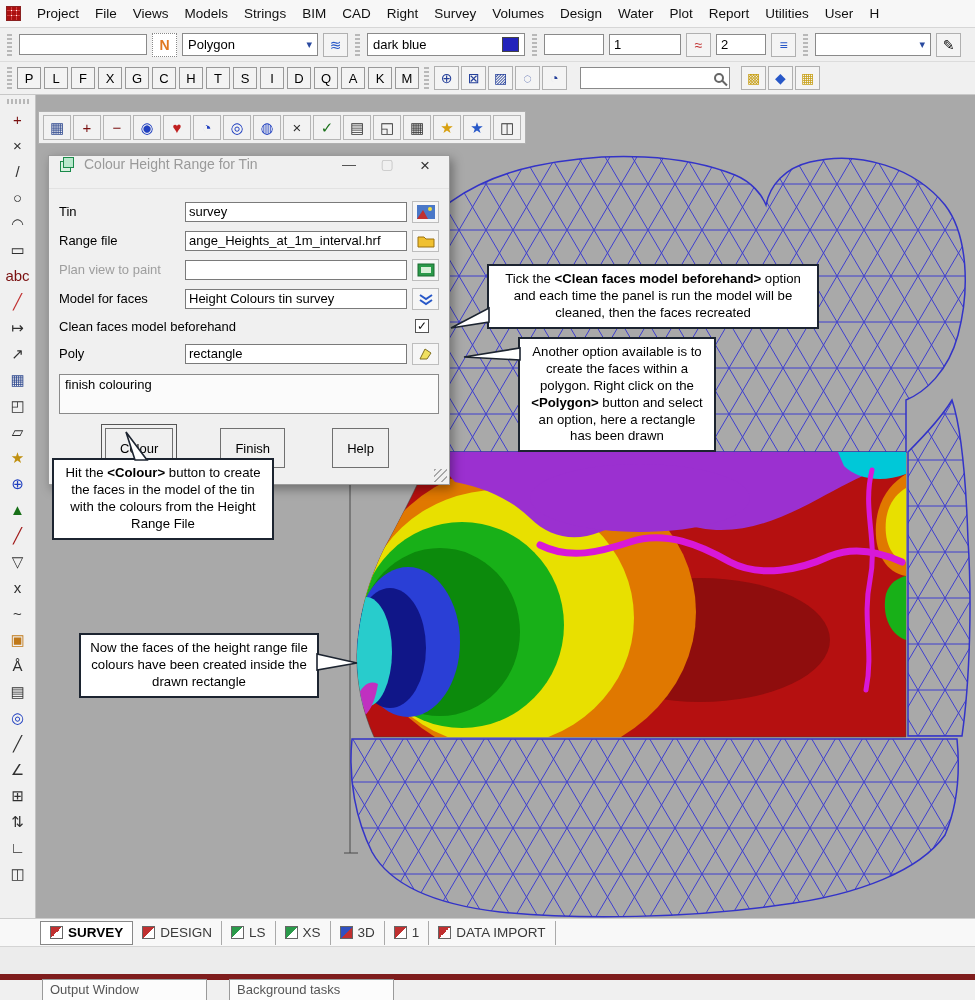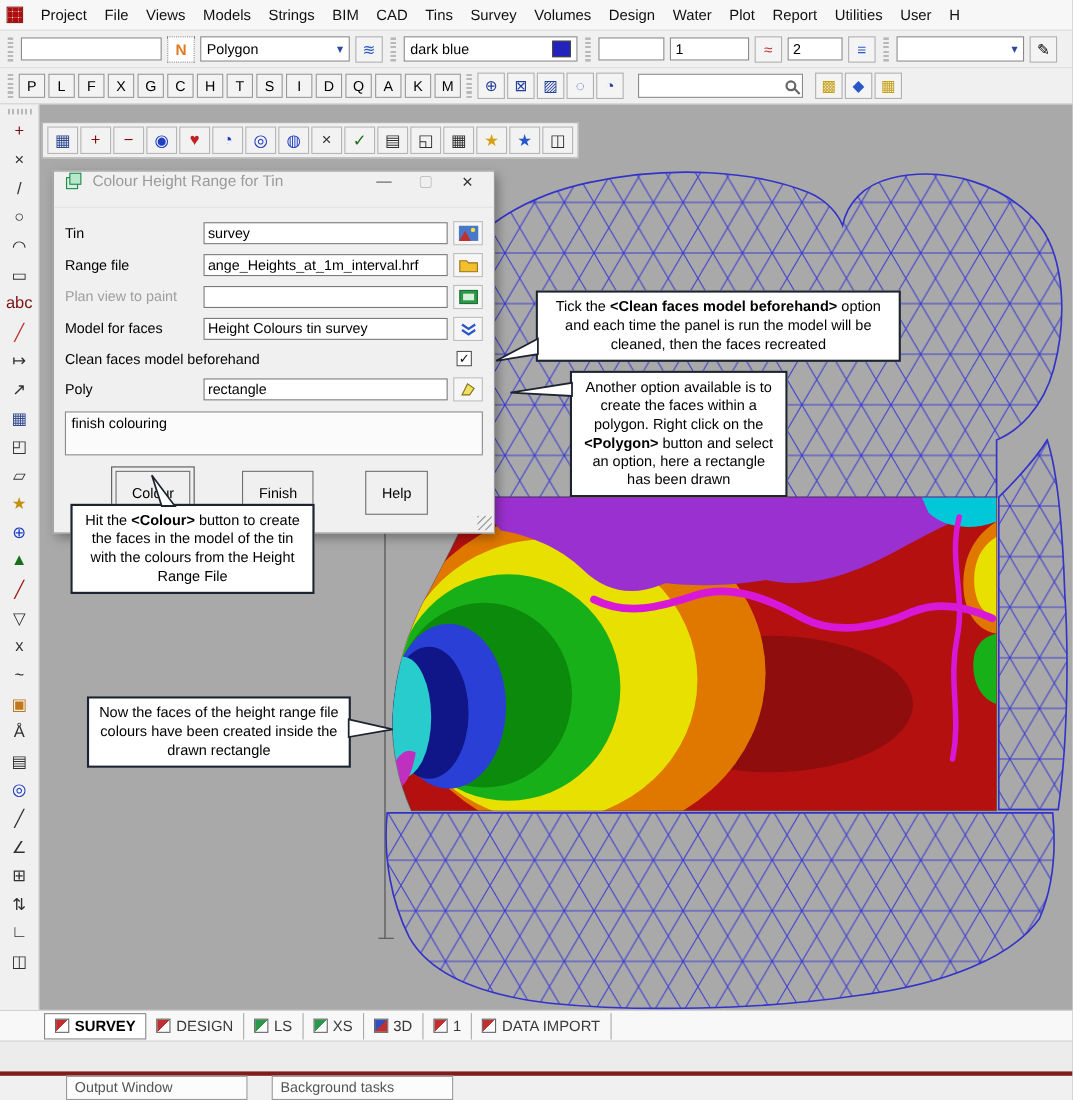--- a/index.html
+++ b/index.html
@@ -65,37 +65,37 @@
   .callout b { font-weight:bold; }
   .ptr { position:absolute; overflow:visible; }
   .ptr polygon { fill:#fff; stroke:#1c2430; stroke-width:1.6; }
 
   
   .tabs-bar { height:28px; background:#f8f8f8; border-top:1px solid #cccccc; display:flex; align-items:center; padding-left:40px; }
   .tab { display:flex; align-items:center; gap:5px; padding:4px 9px; font-size:13.5px; color:#3a3a3a; border-right:1px solid #aaa; cursor:default; height:24px; }
   .tab.active { background:#fff; border:1px solid #888; font-weight:bold; color:#000; }
   .tab-icon { width:13px; height:13px; border:1px solid #666; display:inline-block; }
   .mid-strip { height:28px; background:#ececec; border-top:1px solid #d4d4d4; }
-  .bottom-bar { height:26px; background:#f0f0f0; border-top:4px solid #7f1d1d; display:flex; gap:22px; align-items:center; padding-left:60px; }
+  .bottom-bar { height:26px; background:#f0f0f0; border-top:6px solid #7f1d1d; display:flex; gap:22px; align-items:center; padding-left:42px; }
   .bbox { min-width:165px; height:22px; border:1px solid #9a9a9a; background:#fcfcfc; color:#555; font-size:13px; padding:2px 7px; cursor:default; }
 </style>
 </head>
 <body>
 
 <div class="menubar">
   <span class="app-icon"></span>
   <div id="menu-items" style="display:flex;">
       <span class="menu-item">Project</span>
       <span class="menu-item">File</span>
       <span class="menu-item">Views</span>
       <span class="menu-item">Models</span>
       <span class="menu-item">Strings</span>
       <span class="menu-item">BIM</span>
       <span class="menu-item">CAD</span>
-      <span class="menu-item">Tins</span>
+      <span class="menu-item">Right</span>
       <span class="menu-item">Survey</span>
       <span class="menu-item">Volumes</span>
       <span class="menu-item">Design</span>
       <span class="menu-item">Water</span>
       <span class="menu-item">Plot</span>
       <span class="menu-item">Report</span>
       <span class="menu-item">Utilities</span>
       <span class="menu-item">User</span>
       <span class="menu-item">H</span>
     </div>
@@ -355,21 +355,21 @@
       <span>Tick the </span><b>&lt;Clean faces model beforehand&gt;</b><span> option and each time the panel is run the model will be cleaned, then the faces recreated</span>
     </div>
 
     <div class="callout" style="left:482px;top:242px;width:198px">
       <svg class="ptr" style="left:-56px;top:8px" width="56" height="16">
           <polygon points="0,10 56,1 56,13"></polygon>
         </svg>
       <span>Another option available is to create the faces within a polygon. Right click on the </span><b>&lt;Polygon&gt;</b><span> button and select an option, here a rectangle has been drawn</span>
     </div>
 
-    <div class="callout" style="left:28px;top:363px;width:222px">
+    <div class="callout" style="left:16px;top:363px;width:222px">
       <svg class="ptr" style="left:66px;top:-28px" width="30" height="28">
           <polygon points="6,0 15,28 27,28"></polygon>
         </svg>
       <span>Hit the </span><b>&lt;Colour&gt;</b><span> button to create the faces in the model of the tin with the colours from the Height Range File</span>
     </div>
 
     <div class="callout" style="left:43px;top:538px;width:240px">
       <svg class="ptr" style="right:-40px;top:16px" width="40" height="24">
           <polygon points="40,12 0,3 0,19"></polygon>
         </svg>

